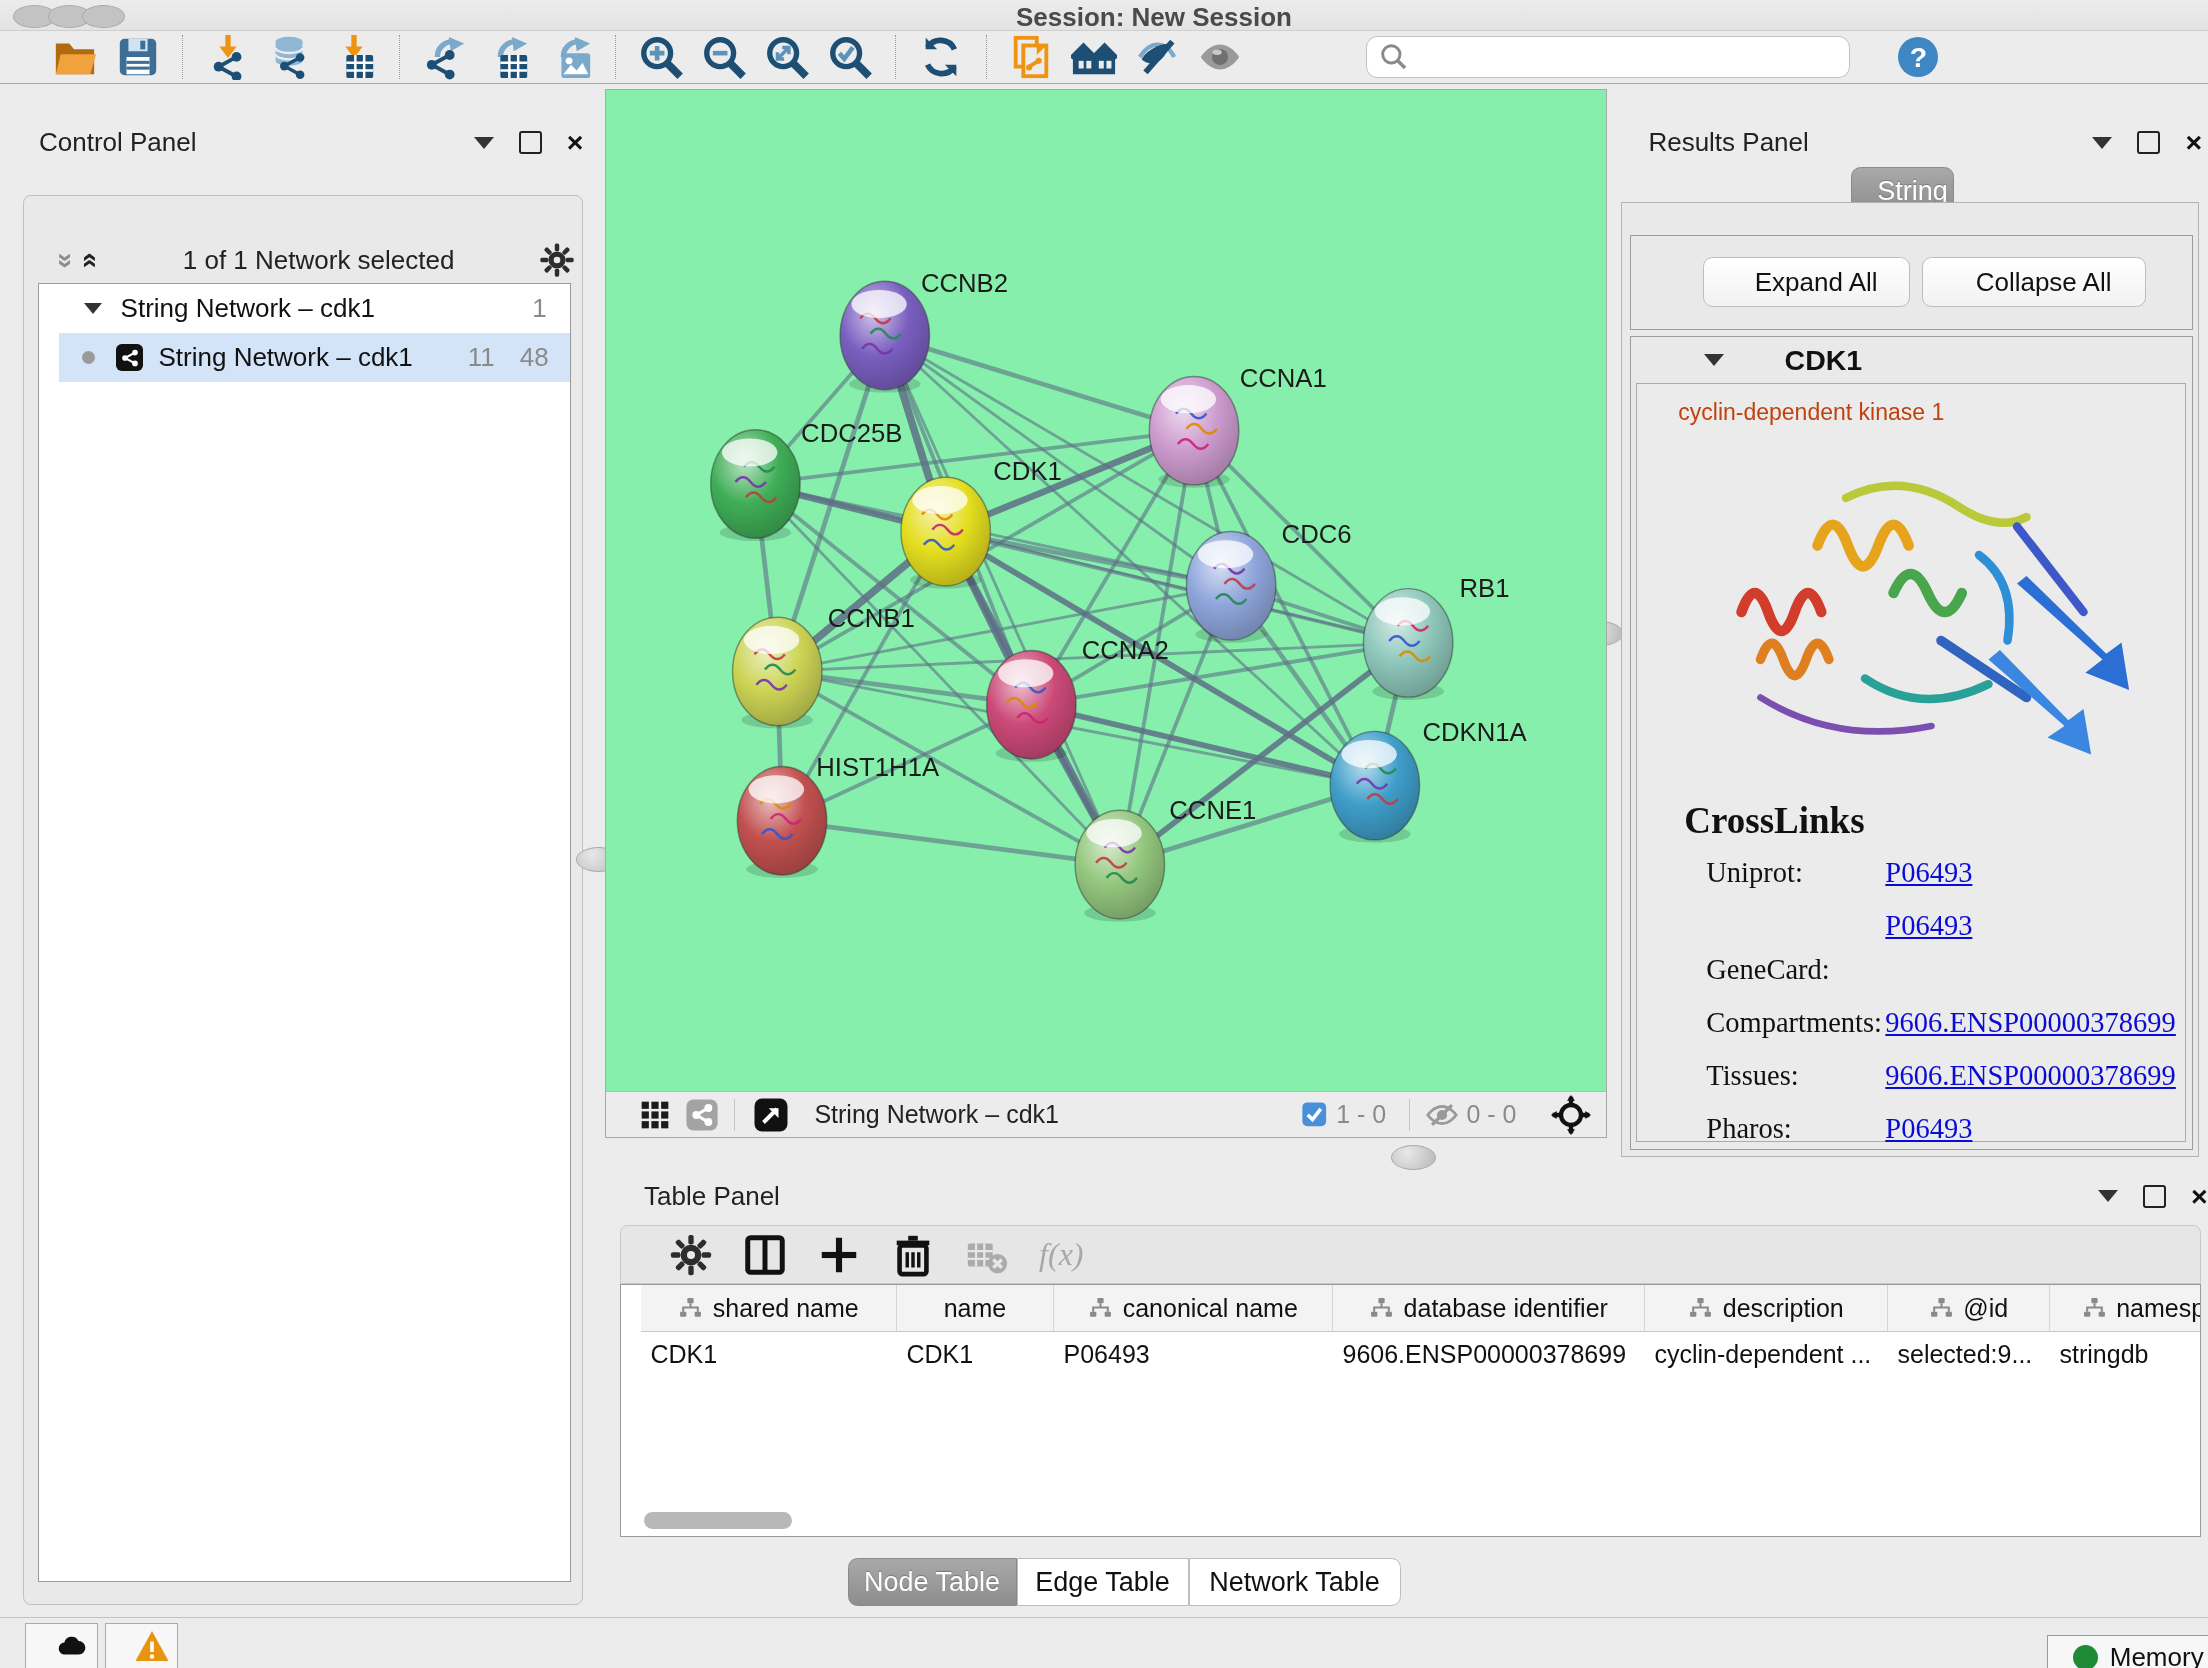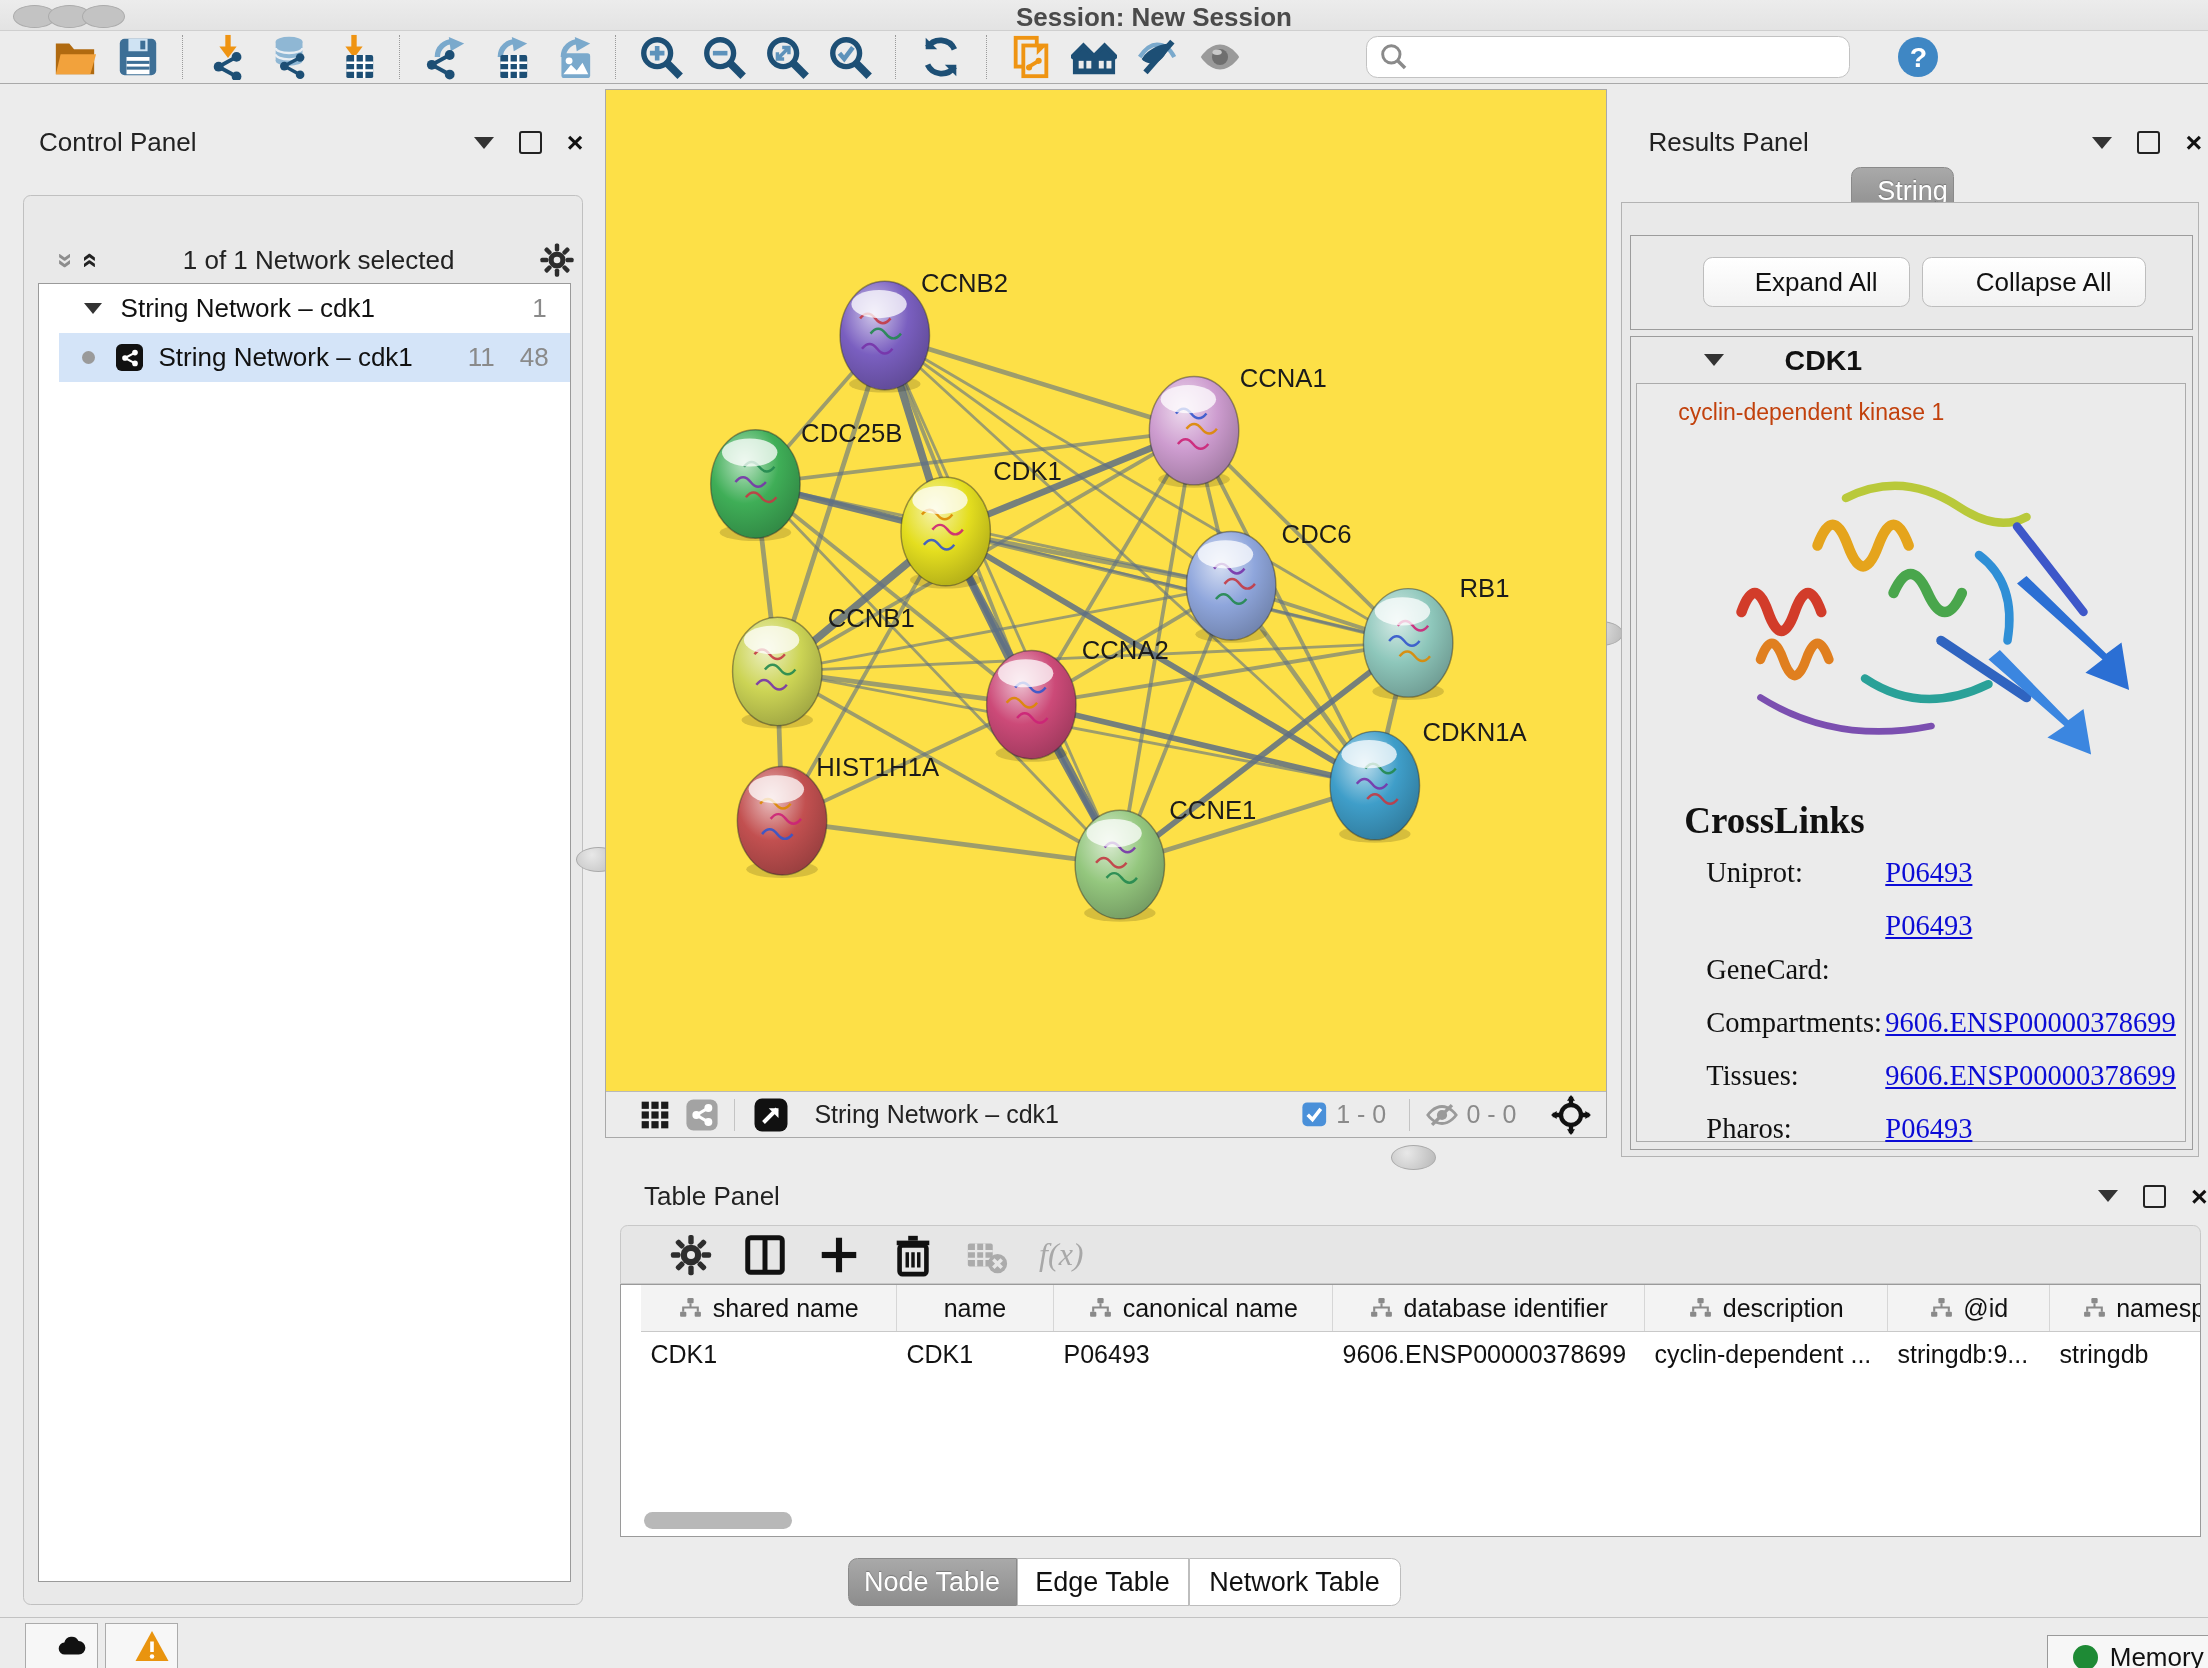--- a/index.html
+++ b/index.html
@@ -40,21 +40,21 @@
   .treehdr{left:34px;top:240px;width:521px;height:42px;display:flex;align-items:center;font-size:26px;color:#222;}
   .treebox{left:38px;top:283px;width:511px;height:1297px;background:#fff;border:1px solid #9a9a9a;}
   .trow{height:49px;display:flex;align-items:center;font-size:26px;color:#111;}
   .trow .cnt{color:#8a8a8a;}
   .trow.sel{background:#d4e4f8;}
   .sharebadge{width:27.6px;height:27.6px;border-radius:5.7px;background:#111;display:flex;align-items:center;justify-content:center;}
   .graydot{width:13.3px;height:13.3px;border-radius:50%;background:#9a9a9a;}
   .dchev{font-size:28.5px;color:#8d8d8d;font-weight:bold;display:inline-block;transform:rotate(-90deg);}
   .dchev.up{color:#222;transform:rotate(90deg);}
   
-  .netpanel{left:605px;top:89px;width:1002px;height:1049px;background:#fde047;border:1px solid #a9a9a9;box-sizing:border-box;}
+  .netpanel{left:605px;top:89px;width:1002px;height:1049px;background:#86efac;border:1px solid #a9a9a9;box-sizing:border-box;}
   .netfooter{left:0;bottom:0;width:100%;height:46px;background:#ececec;border-top:1px solid #b9b9b9;
     display:flex;align-items:center;box-sizing:border-box;}
   .nfbtn{margin-left:13.3px;display:flex;align-items:center;}
   .nfsep{width:0;height:32px;border-left:1px solid #c4c4c4;margin:0 15px;}
   .nftitle{font-size:25px;color:#222;margin-left:25px;flex:1;}
   .nfcount{font-size:25px;color:#8a8a8a;margin:0 7.6px;}
   
   .rpanel{left:1617px;top:89px;width:584px;height:1084px;}
   .rbox{left:1621px;top:202px;width:578px;height:955px;background:#e9e9e9;border:1px solid #b3b3b3;box-sizing:border-box;}
   .rbtn{height:48px;background:linear-gradient(#ffffff,#f2f2f2);border:1px solid #bdbdbd;border-radius:9.5px;
@@ -812,21 +812,21 @@
         </span>
         <span>namespace</span>
       </div>
     </div>
   <div class="trdata" id="trow0">
       <div class="td" style="width: 256px;">CDK1</div>
       <div class="td" style="width: 157px;">CDK1</div>
       <div class="td" style="width: 279px;">P06493</div>
       <div class="td" style="width: 312px;">9606.ENSP00000378699</div>
       <div class="td" style="width: 243px;">cyclin-dependent ...</div>
-      <div class="td" style="width: 162px;">stringdb:9...</div>
+      <div class="td" style="width: 162px;">selected:9...</div>
       <div class="td" style="width: 228px;">stringdb</div>
     </div>
 </div>
 <div class="abs hscroll">
     <div class="thumb"></div>
   </div>
 <div class="abs ttabs" id="ttabs">
     <div class="tab sel first" style="width: 169px;">Node Table</div>
     <div class="tab" style="width: 172px;">Edge Table</div>
     <div class="tab last" style="width: 212px;">Network Table</div>

